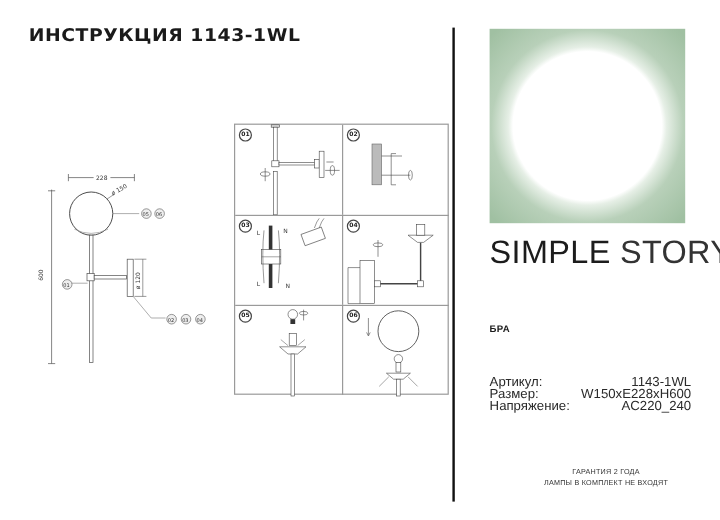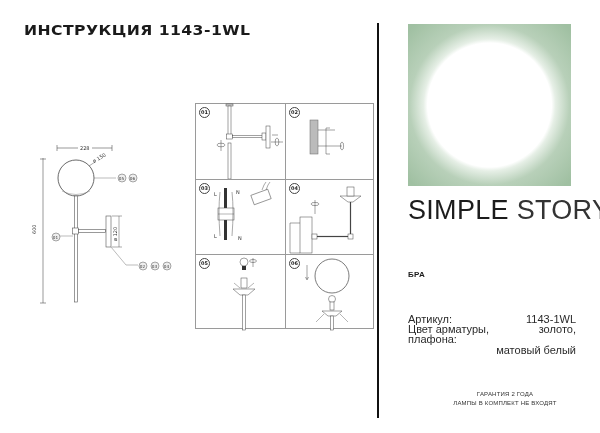--- a/index.html
+++ b/index.html
@@ -199,25 +199,25 @@
 </div>
 
 <div class="abs type">БРА</div>
 
 <div class="abs specs">
   <div class="spec-row">
     <span>Артикул:</span>
     <span class="val">1143-1WL</span>
   </div>
   <div class="spec-row">
-    <span>Цвет арматуры, плафона:</span>
-    <span class="val">золото,</span>
+    <span>Размер:</span>
+    <span class="val">W150xE228xH600</span>
   </div>
   <div class="spec-row">
-    <span></span>
-    <span class="val">матовый белый</span>
+    <span>Напряжение:</span>
+    <span class="val">AC220_240</span>
   </div>
 </div>
 
 <div class="abs footer">
   <div>ГАРАНТИЯ 2 ГОДА</div>
   <div>ЛАМПЫ В КОМПЛЕКТ НЕ ВХОДЯТ</div>
 </div>
 
 </body></html>

